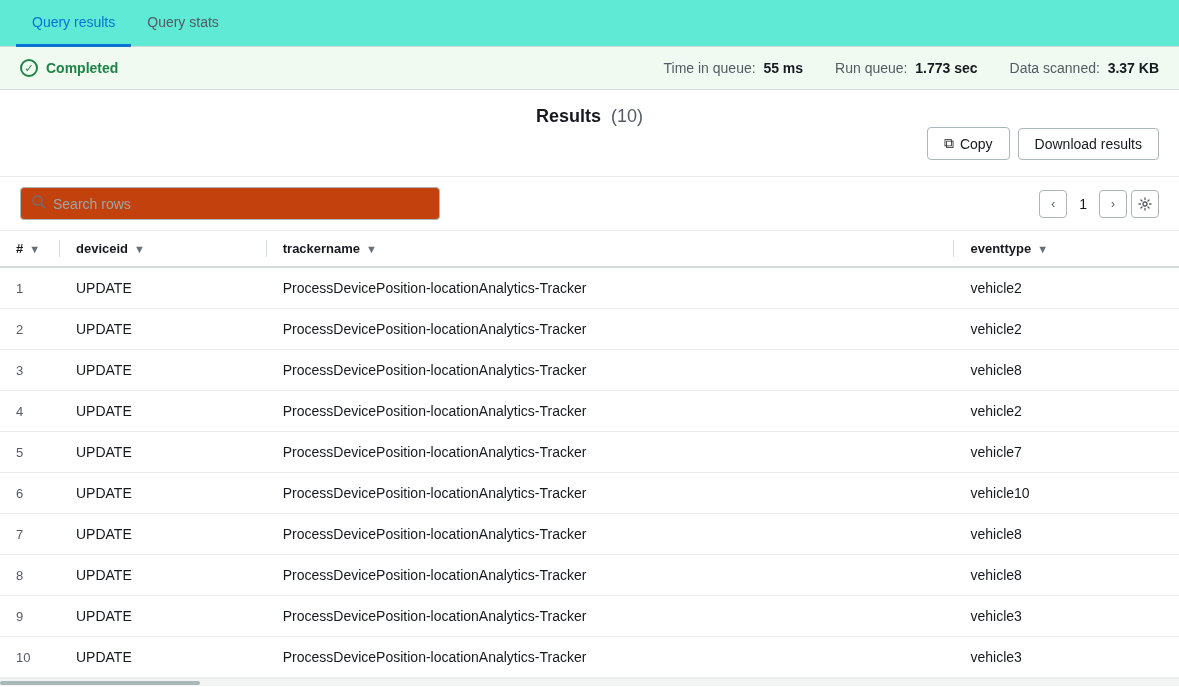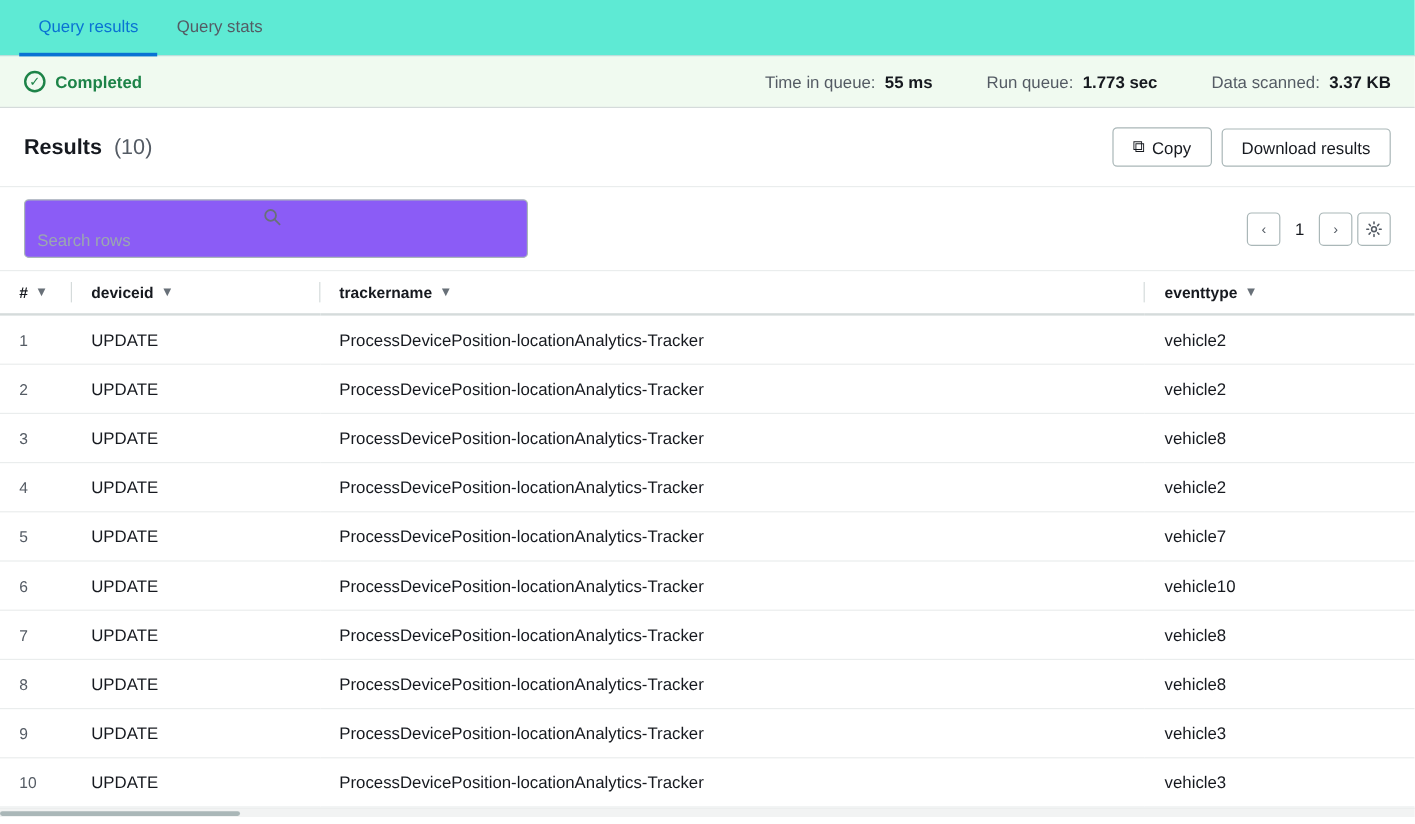--- a/index.html
+++ b/index.html
@@ -7,32 +7,32 @@
 
     
     .tabs { display: flex; border-bottom: 1px solid #d5dbdb; padding: 0 16px; }
     .tab { padding: 14px 16px; cursor: pointer; font-size: 14px; color: #545b64; border-bottom: 3px solid transparent; margin-bottom: -1px; }
     .tab.active { color: #0972d3; border-bottom: 3px solid #0972d3; font-weight: 500; }
 
     
     .status-bar { display: flex; align-items: center; padding: 12px 20px; background: #f0faf0; border-bottom: 1px solid #d5dbdb; }
     .status-icon { width: 18px; height: 18px; border-radius: 50%; border: 2px solid #1d8348; display: inline-flex; align-items: center; justify-content: center; margin-right: 8px; color: #1d8348; font-size: 11px; }
     .status-text { color: #1d8348; font-weight: 600; font-size: 14px; }
-    .status-stats { margin-left: auto; display: flex; gap: 45px; font-size: 14px; color: #545b64; }
+    .status-stats { margin-left: auto; display: flex; gap: 32px; font-size: 14px; color: #545b64; }
     .stat-value { font-weight: 600; color: #16191f; }
 
     
-    .results-header { display: flex; align-items: center; padding: 16px 20px; border-bottom: 1px solid #eaeded; }
+    .results-header { display: flex; align-items: center; padding: 16px 20px; border-bottom: 1px solid #eaeded; flex-direction: column; }
     .results-title { font-size: 18px; font-weight: 700; color: #16191f; }
     .results-count { font-size: 18px; font-weight: 400; color: #545b64; }
     .header-actions { margin-left: auto; display: flex; gap: 8px; align-items: center; }
     .btn { padding: 7px 16px; border-radius: 4px; font-size: 14px; cursor: pointer; display: flex; align-items: center; gap: 6px; }
     .btn-secondary { background: #fff; border: 1px solid #aab7b8; color: #16191f; }
     .btn-primary { background: #fff; border: 1px solid #aab7b8; color: #16191f; text-align: center; }
-    .search-input-wrap { display: flex; align-items: center; border: 1px solid #aab7b8; border-radius: 4px; padding: 6px 10px; width: 420px; background: #8b5cf6; flex-direction: column; }
+    .search-input-wrap { display: flex; align-items: center; border: 1px solid #aab7b8; border-radius: 4px; padding: 6px 10px; width: 420px; background: #c2410c; }
     .search-icon-svg { color: #687078; margin-right: 6px; flex-shrink: 0; }
     .search-input { border: none; outline: none; font-size: 14px; color: #16191f; width: 100%; background: transparent; }
     .search-input::placeholder { color: #9ba7b0; }
 
     
     .pagination { display: flex; align-items: center; gap: 4px; margin-left: auto; }
     .page-btn { width: 28px; height: 28px; border: 1px solid #aab7b8; border-radius: 4px; background: #fff; cursor: pointer; display: flex; align-items: center; justify-content: center; font-size: 12px; color: #545b64; }
     .page-num { font-size: 14px; padding: 0 8px; }
     .gear-btn { width: 28px; height: 28px; border: 1px solid #aab7b8; border-radius: 4px; background: #fff; cursor: pointer; display: flex; align-items: center; justify-content: center; color: #545b64; }
 

